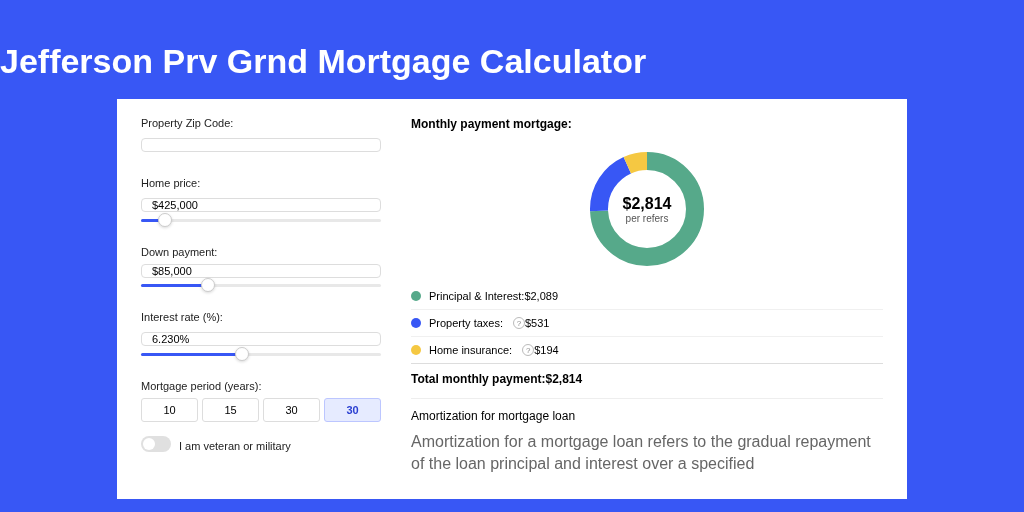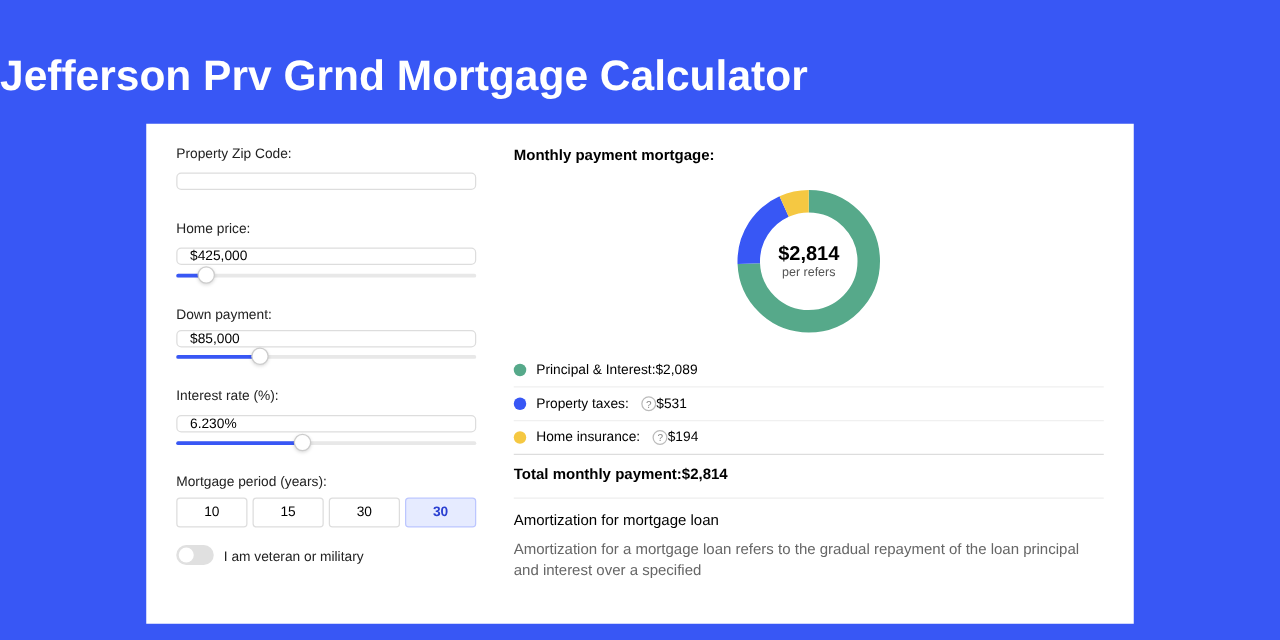--- a/index.html
+++ b/index.html
@@ -31,21 +31,21 @@
 .donut-amount{font-size:16px;font-weight:700}
 .donut-sub{font-size:10px;color:#555}
 .legend-row{display:flex;align-items:center;justify-content:flex-start;font-size:11px;padding:7px 0;border-top:1px solid #f0f0f0}
 .legend-row:first-of-type{border-top:none}
 .legend-left{display:flex;align-items:center;gap:8px}
 .dot{width:10px;height:10px;border-radius:50%}
 .help-icon{width:12px;height:12px;border:1px solid #bbb;border-radius:50%;font-size:8px;color:#888;display:inline-flex;align-items:center;justify-content:center;margin-left:2px}
 .total-row{display:flex;justify-content:flex-start;font-size:12px;font-weight:700;padding:8px 0 12px;border-top:1px solid #ddd}
 .amort{border-top:1px solid #eee;padding-top:10px}
 .amort-title{font-size:12px;font-weight:400;margin-bottom:8px}
-.amort-text{font-size:12px;color:#666;line-height:1.4}
+.amort-text{font-size:16px;color:#666;line-height:1.4}
 </style>
 </head>
 <body>
 
 <h1 class="page-title">Jefferson Prv Grnd Mortgage Calculator</h1>
 <div class="panel">
   <div class="left">
     <div class="label" style="margin-top:0">Property Zip Code:</div>
     <input class="input" value="" style="">
 

